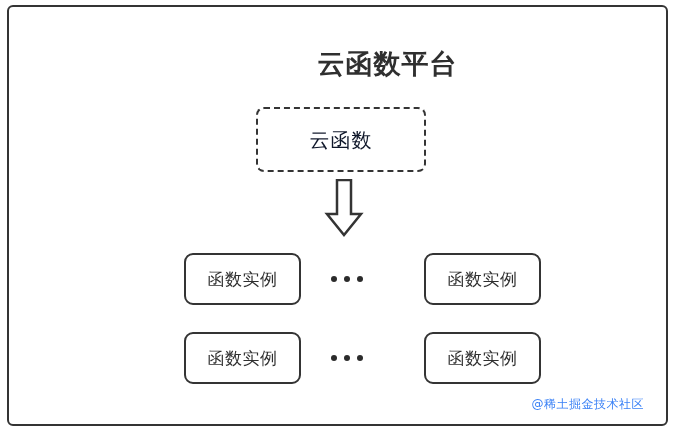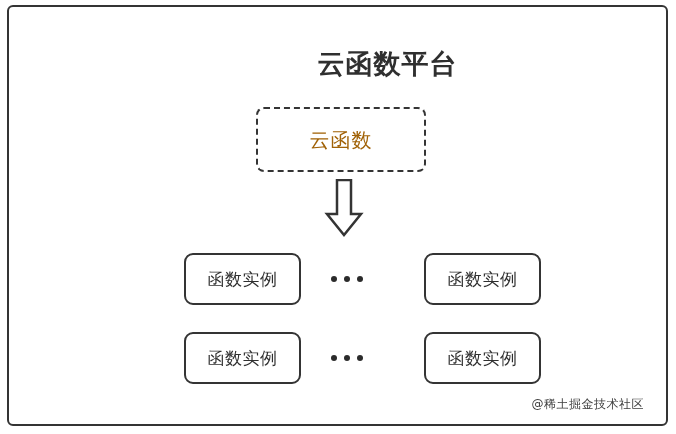--- a/index.html
+++ b/index.html
@@ -61,21 +61,21 @@
     box-sizing: border-box;
     border: 2.5px dashed #343434;
     border-radius: 8px;
     background: #ffffff;
     display: flex;
     align-items: center;
     justify-content: center;
   }
   .function-box-label {
     font-size: 20px;
-    color: #a16207;
+    color: #0f172a;
     letter-spacing: 1px;
     line-height: 1;
   }
 
   
   .flow-arrow {
     position: absolute;
     left: 315px;
     top: 172px;
     width: 40px;
@@ -130,21 +130,21 @@
     border-radius: 50%;
     background: #2b2b2b;
   }
 
   
   .watermark {
     position: absolute;
     right: 22px;
     bottom: 14px;
     font-size: 12px;
-    color: #404040;
+    color: #3b82f6;
     letter-spacing: 0.5px;
     line-height: 1;
     white-space: nowrap;
   }
 </style>
 </head>
 <body>
 
 <div id="diagram-canvas">
 

